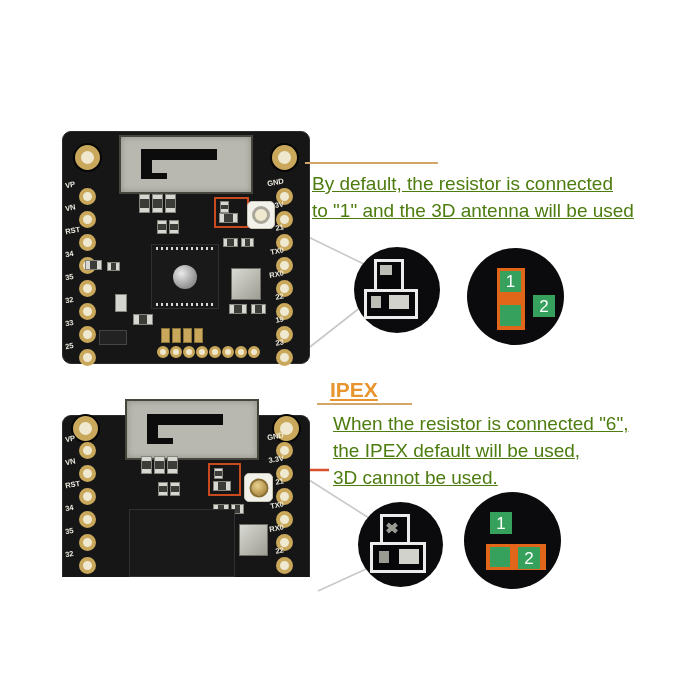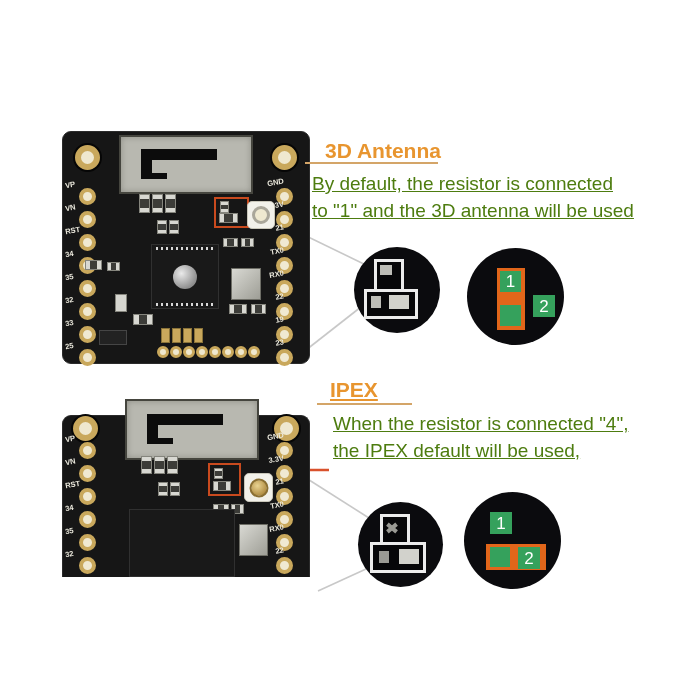--- a/index.html
+++ b/index.html
@@ -200,21 +200,20 @@
 
     <div class="obox" style="left:145px;top:47px;width:29px;height:29px;">
       <div class="smd res-v" style="left:4px;top:3px;width:7px;height:9px;"></div>
       <div class="smd res-h" style="left:3px;top:16px;width:16px;height:8px;"></div>
     </div>
     <div class="ipex" style="left:181px;top:57px;width:27px;height:27px;">
       <div class="ipex-g"></div>
     </div>
   </div>
 
-  <div class="heading" style="left:325px;top:139px;">3D Antenna</div>
   <div class="underline" style="left:305px;top:162px;width:133px;"></div>
   <div class="para" style="left:312px;top:170px;">
     <div>By default, the resistor is connected</div>
     <div>to "1" and the 3D antenna will be used</div>
   </div>
 
   <div class="callout" style="left:354px;top:247px;width:86px;height:86px;">
     <div class="wout" style="left:20px;top:12px;width:24px;height:30px;">
       <div class="blob" style="left:3px;top:3px;width:12px;height:10px;"></div>
     </div>
@@ -227,22 +226,23 @@
   <div class="callout" style="left:467px;top:248px;width:97px;height:97px;">
     <div class="orect" style="left:30px;top:20px;width:28px;height:62px;"></div>
     <div class="pad-g" style="left:33px;top:23px;width:21px;height:21px;">1</div>
     <div class="pad-g" style="left:33px;top:57px;width:21px;height:21px;"></div>
     <div class="pad-g" style="left:66px;top:47px;width:22px;height:22px;">2</div>
   </div>
 
   <div class="heading" style="left:330px;top:378px;text-decoration:underline;">IPEX</div>
   <div class="underline" style="left:317px;top:403px;width:95px;"></div>
   <div class="para" style="left:333px;top:410px;">
-    <div>When the resistor is connected "4",</div>
+    <div>When the resistor is connected "6",</div>
     <div>the IPEX default will be used,</div>
+    <div>3D cannot be used.</div>
   </div>
 
   <div class="callout" style="left:358px;top:502px;width:85px;height:85px;">
     <div class="wout" style="left:22px;top:12px;width:24px;height:28px;">
       <div class="xbar" style="left:3px;top:9px;width:12px;height:4px;transform:rotate(40deg);"></div>
       <div class="xbar" style="left:3px;top:9px;width:12px;height:4px;transform:rotate(-40deg);"></div>
     </div>
     <div class="wout" style="left:12px;top:40px;width:50px;height:25px;">
       <div class="blob" style="left:6px;top:6px;width:10px;height:12px;background:#9a9a94;"></div>
       <div class="blob" style="left:26px;top:4px;width:20px;height:15px;background:#d2d2cc;"></div>

